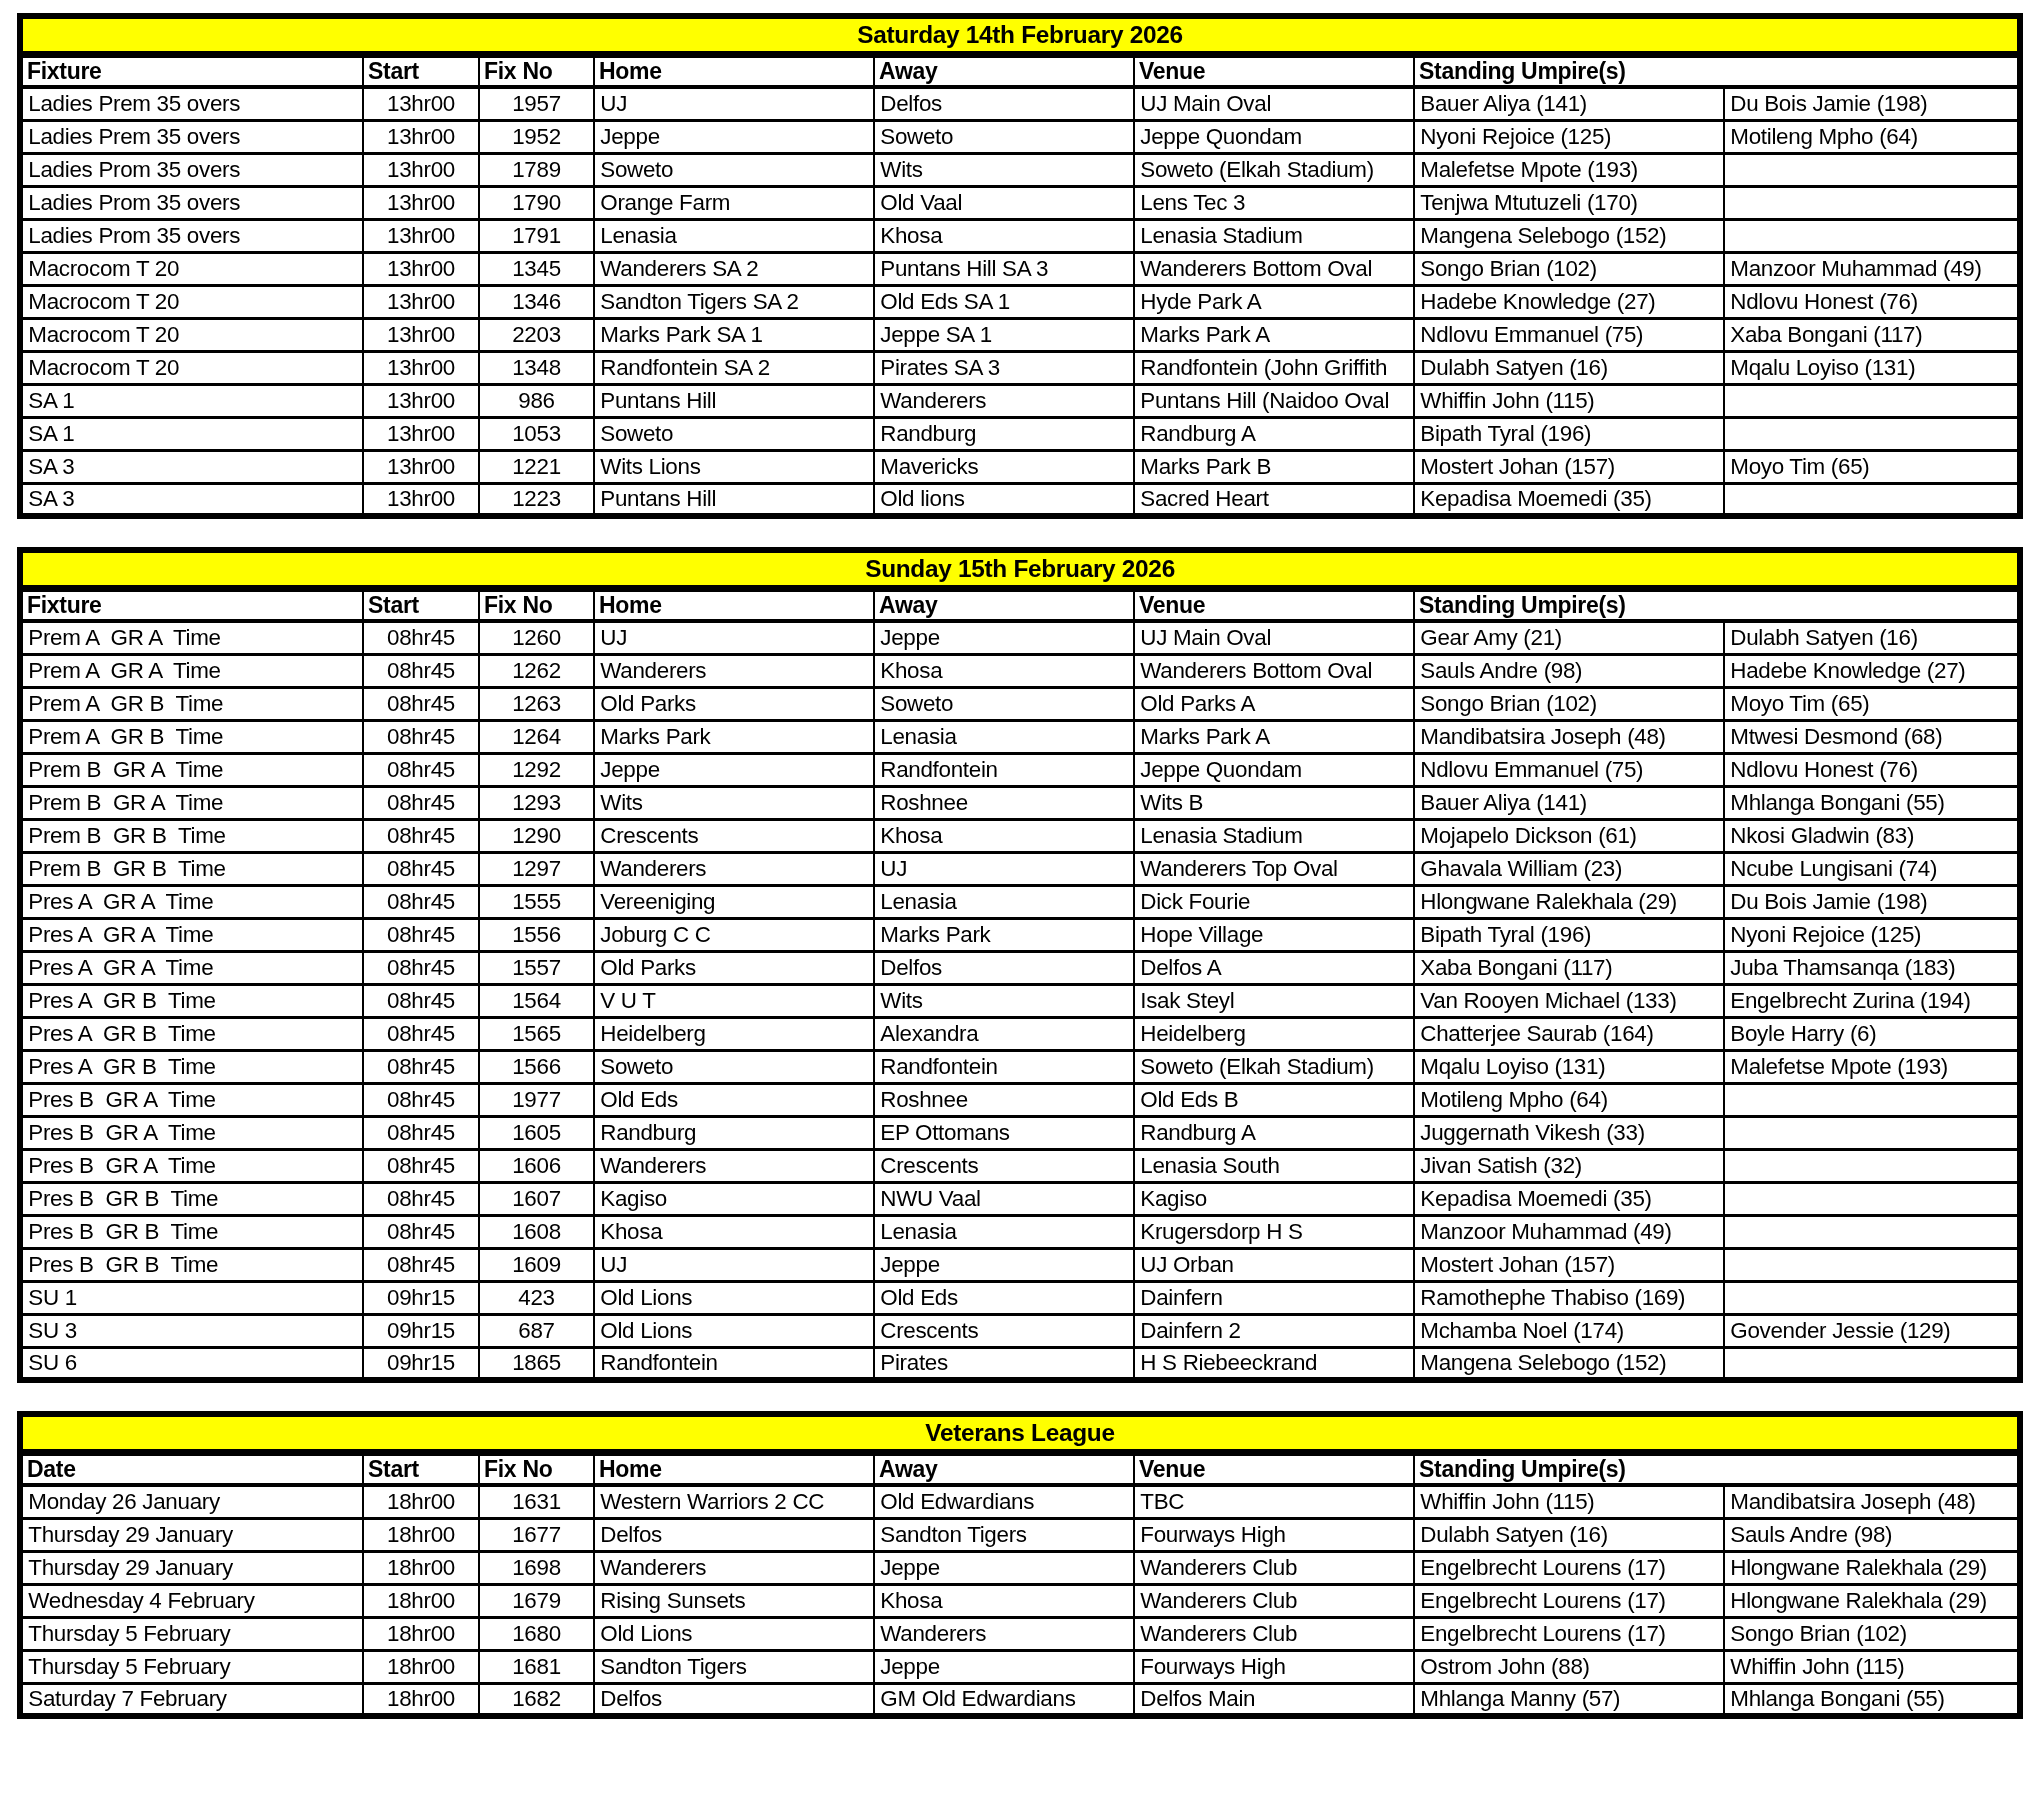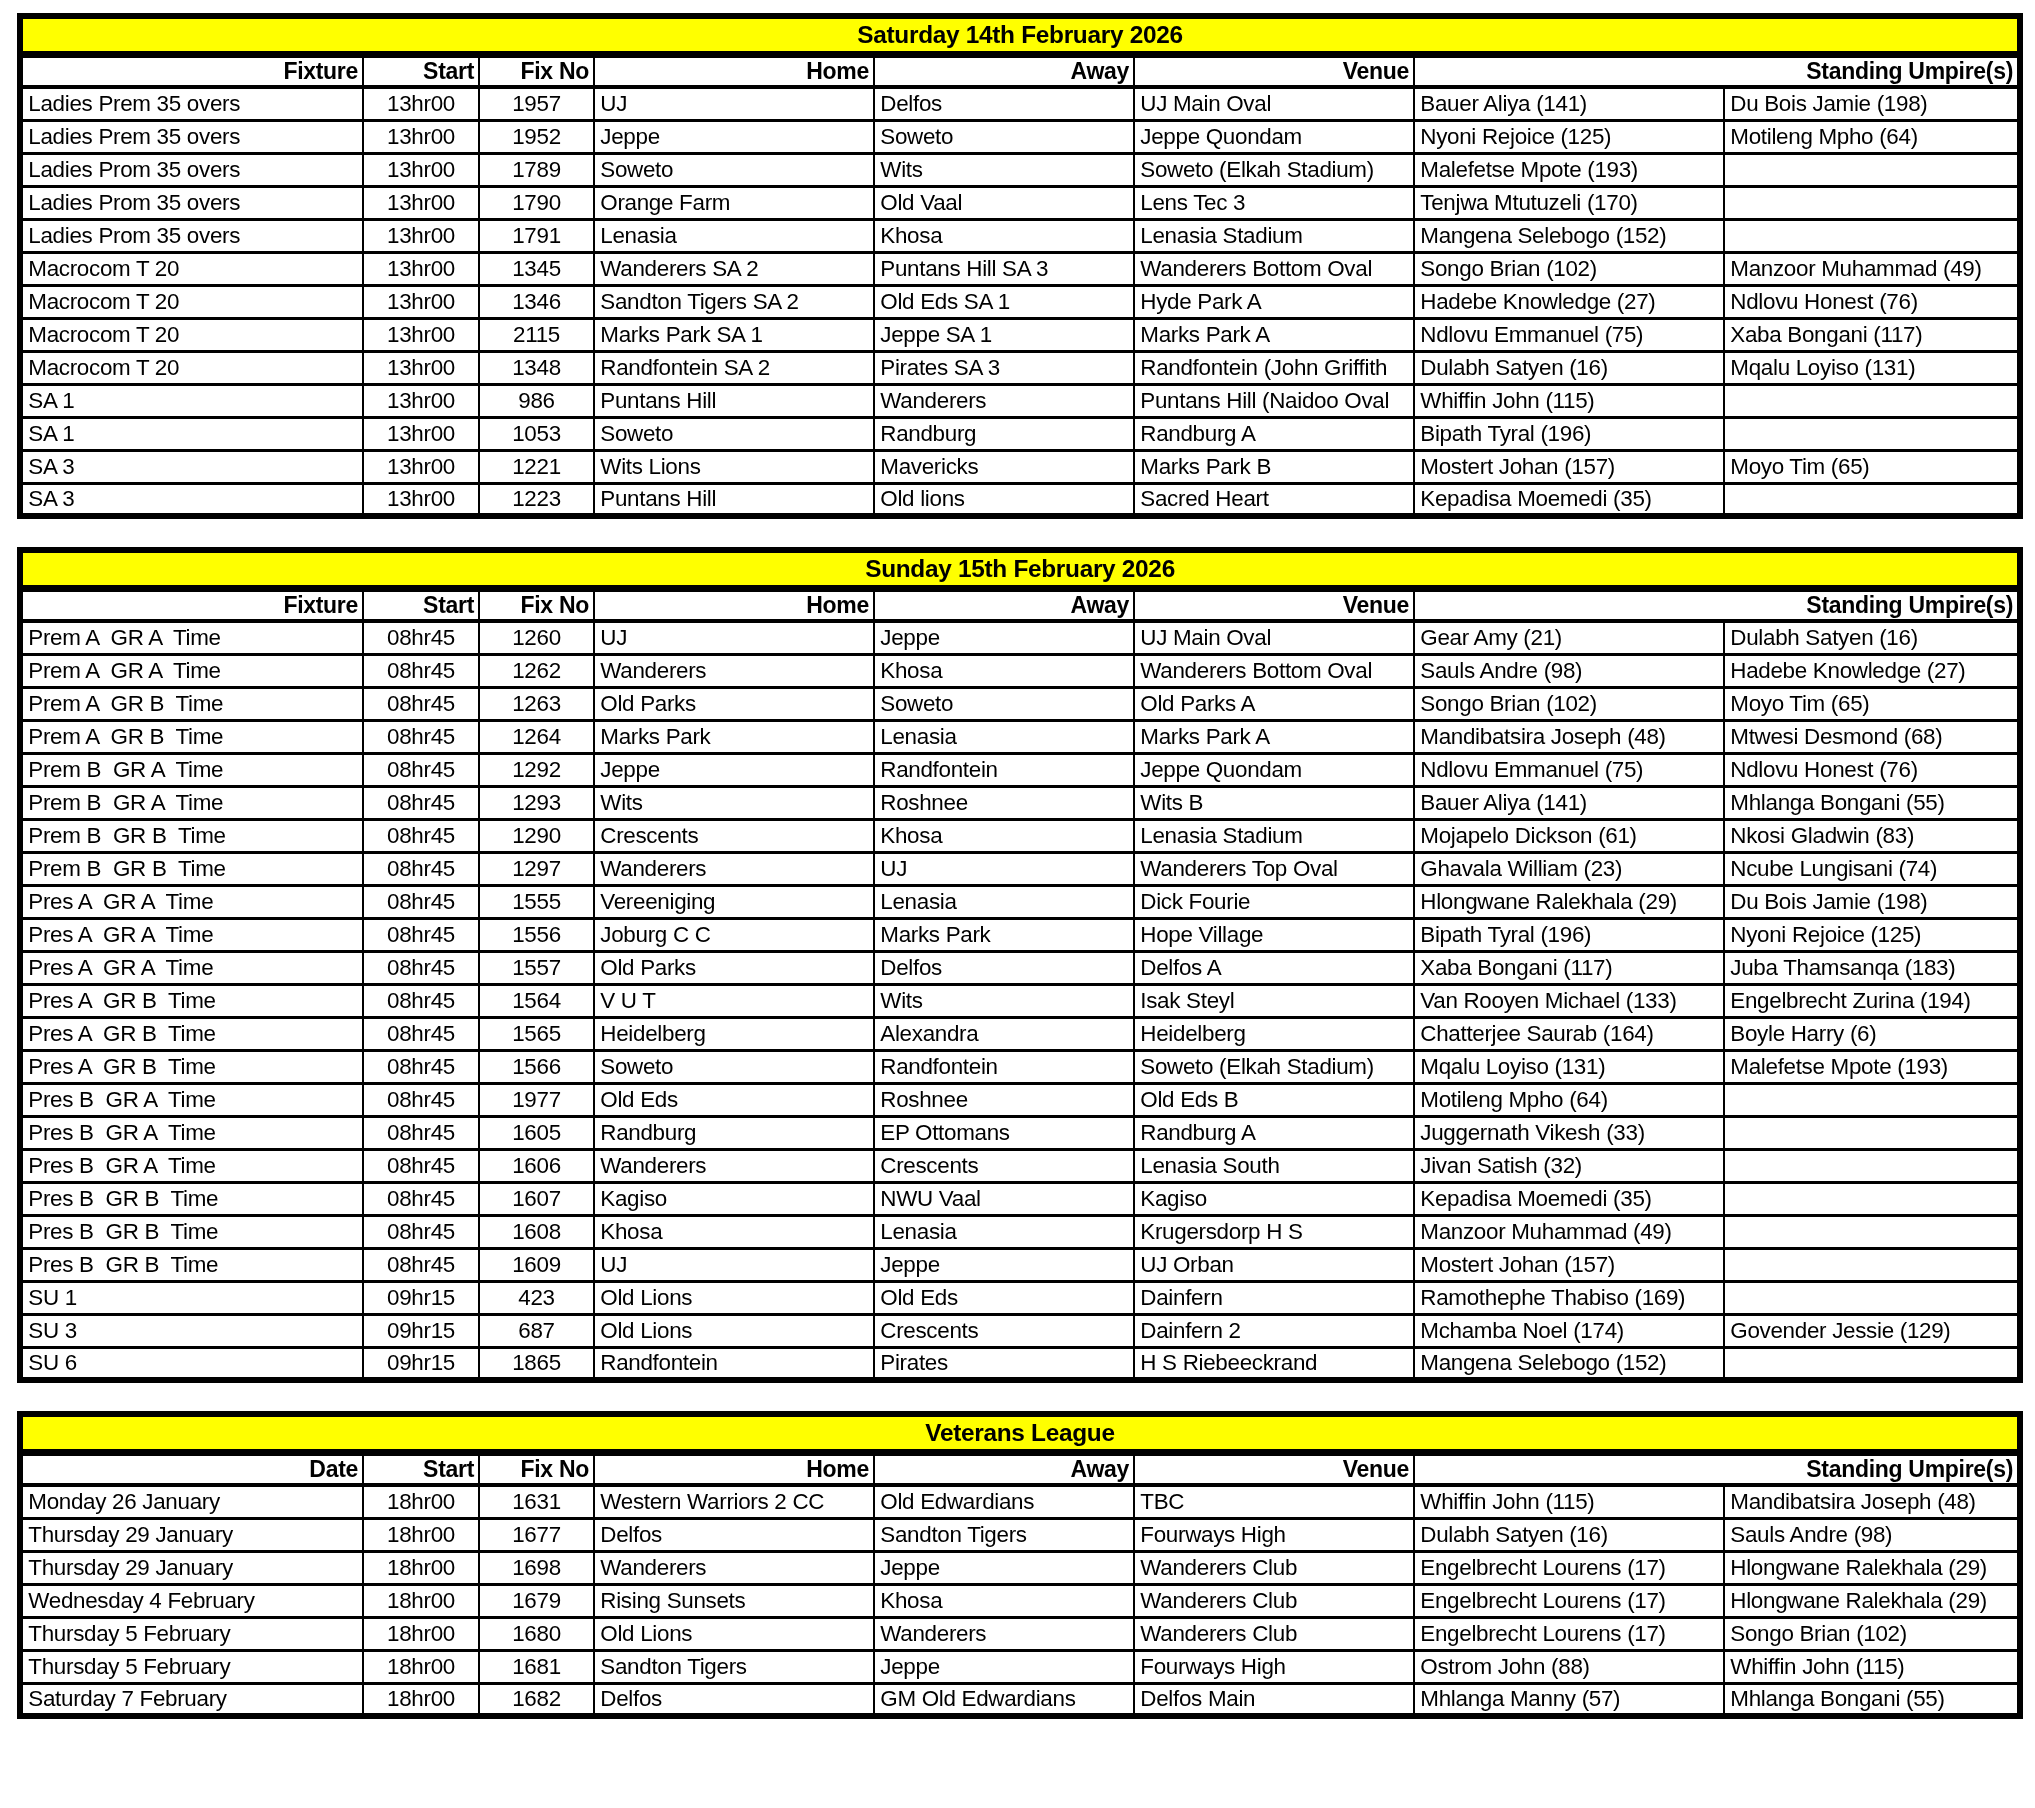--- a/index.html
+++ b/index.html
@@ -39,21 +39,21 @@
     vertical-align: middle;
     padding: 0;
   }
   tr.head-row th {
     border: 2.6px solid #000;
     border-top: 3.3px solid #000;
     border-bottom: 4px solid #000;
     height: 33px;
     font-size: 23px;
     font-weight: bold;
-    text-align: right;
+    text-align: left;
     vertical-align: middle;
     padding: 0 4px;
     white-space: pre;
     overflow: hidden;
   }
   td {
     border: 2.6px solid #000;
     border-top-width: 3.3px;
     border-bottom-width: 3.3px;
     height: 33px;
@@ -164,21 +164,21 @@
           <td class="col-fixno">1346</td>
           <td class="col-home">Sandton Tigers SA 2</td>
           <td class="col-away">Old Eds SA 1</td>
           <td class="col-venue">Hyde Park A</td>
           <td class="col-ump1">Hadebe Knowledge (27)</td>
           <td class="col-ump2">Ndlovu Honest (76)</td>
         </tr>
         <tr>
           <td class="col-fixture">Macrocom T 20</td>
           <td class="col-start">13hr00</td>
-          <td class="col-fixno">2115</td>
+          <td class="col-fixno">2203</td>
           <td class="col-home">Marks Park SA 1</td>
           <td class="col-away">Jeppe SA 1</td>
           <td class="col-venue">Marks Park A</td>
           <td class="col-ump1">Ndlovu Emmanuel (75)</td>
           <td class="col-ump2">Xaba Bongani (117)</td>
         </tr>
         <tr>
           <td class="col-fixture">Macrocom T 20</td>
           <td class="col-start">13hr00</td>
           <td class="col-fixno">1348</td>

